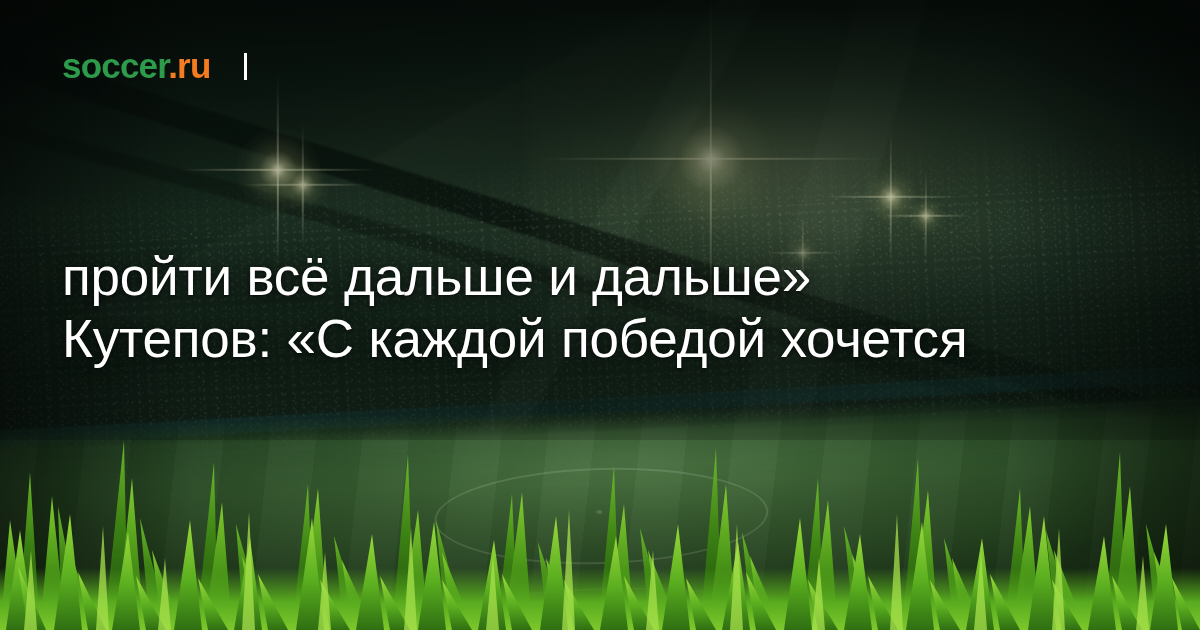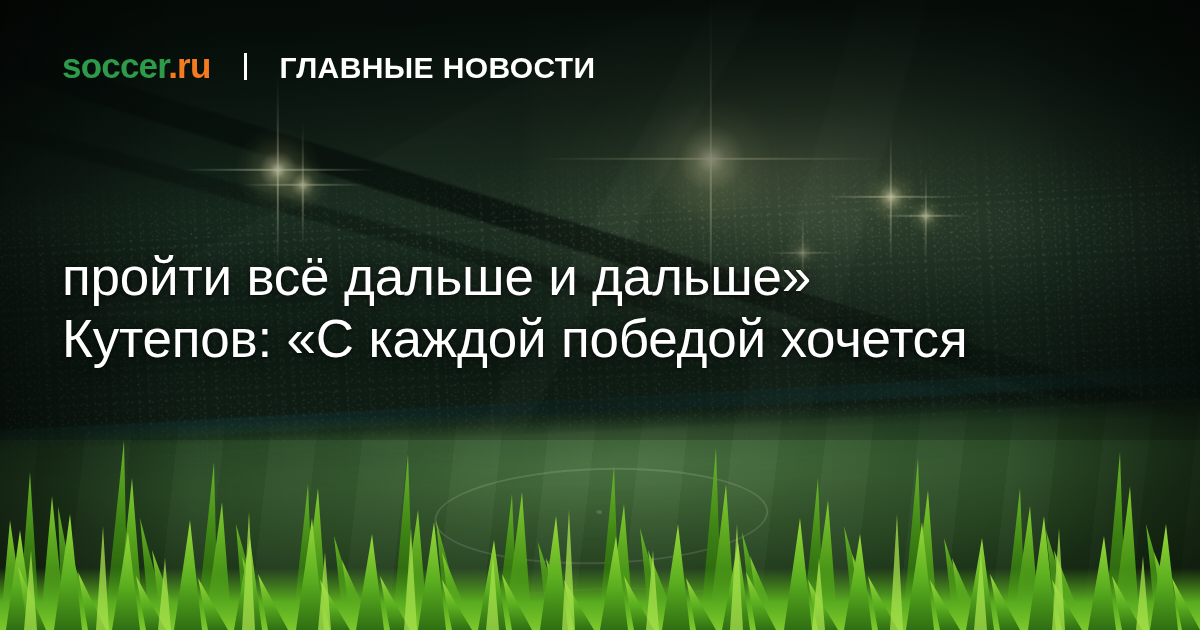--- a/index.html
+++ b/index.html
@@ -427,21 +427,20 @@
         <path d="M974 230 L981 152 L987 230 Z"></path>
         <path d="M1052 230 L1059 128 L1065 230 Z"></path>
         <path d="M1136 230 L1143 156 L1149 230 Z"></path>
       </g>
     </svg>
   </div>
 
   <div class="header">
     <div class="logo"><span class="l-soccer">soccer</span><span class="l-ru">.ru</span></div>
     <span class="sep"></span>
-    <div class="kicker">ГЛАВНЫЕ НОВОСТИ</div>
   </div>
 
   <div class="headline">
     <span class="hl-line">пройти всё дальше и дальше»</span>
     <span class="hl-line">Кутепов: «С каждой победой хочется</span>
   </div>
 
 </div>
 
 </body></html>

